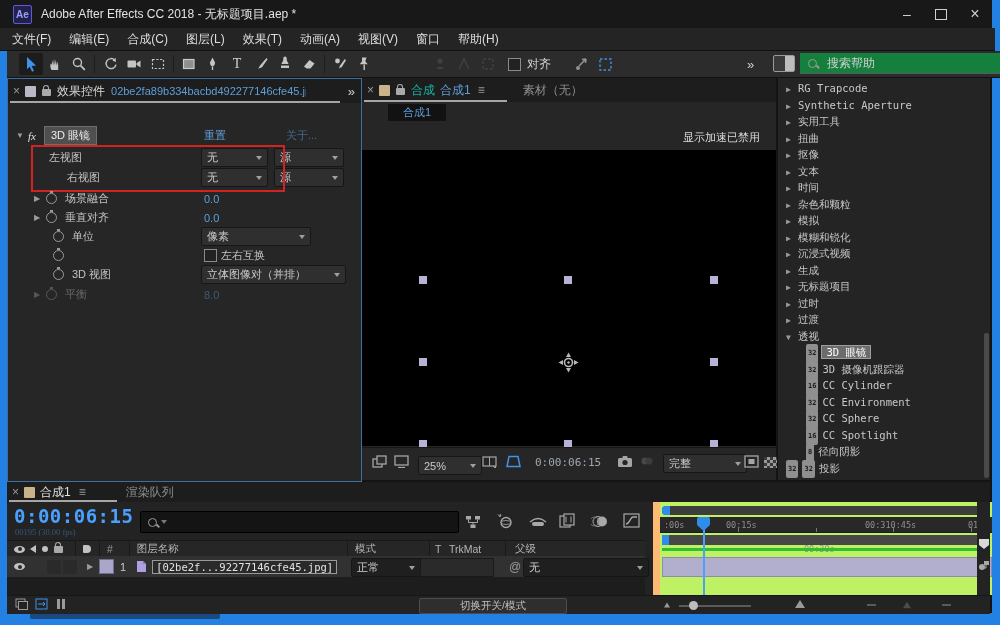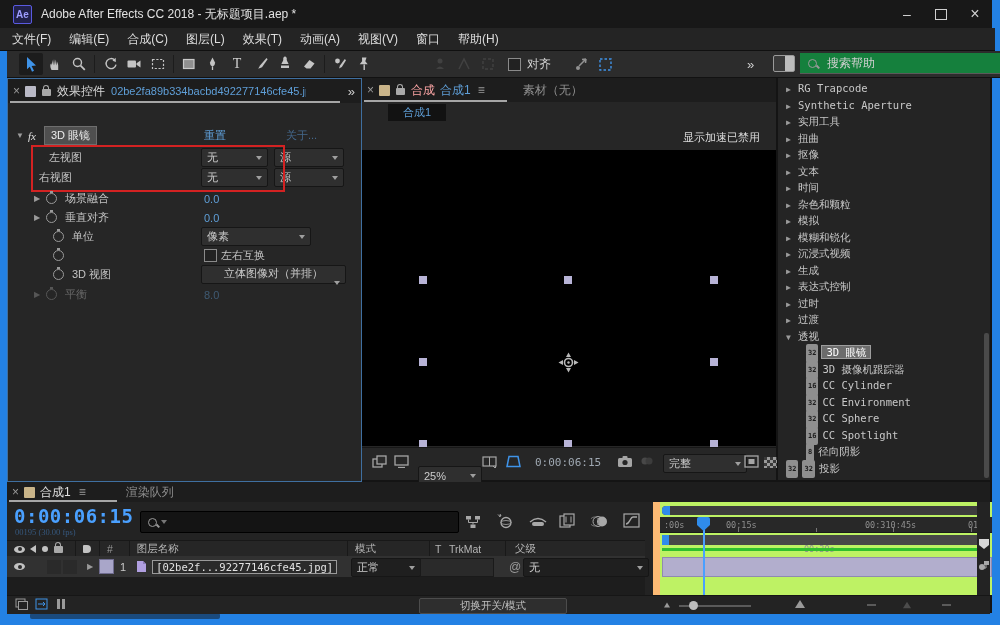--- a/index.html
+++ b/index.html
@@ -243,21 +243,21 @@
       <div class="ddown" style="left:193px;width:55px;">
           <span>无</span>
           <span class="caret"></span>
         </div>
       <div class="ddown" style="left:266px;width:58px;">
           <span>源</span>
           <span class="caret"></span>
         </div>
     </div>
     <div class="ecrow" style="top:89px;">
-      <span style="margin-left:31px;">右视图</span>
+      <span style="margin-left:59px;">右视图</span>
       <div class="ddown" style="left:193px;width:55px;">
           <span>无</span>
           <span class="caret"></span>
         </div>
       <div class="ddown" style="left:266px;width:58px;">
           <span>源</span>
           <span class="caret"></span>
         </div>
     </div>
 
@@ -284,39 +284,39 @@
         </div>
     </div>
     <div class="ecrow" style="top:167px;">
       <span class="sw" style="margin-left:45px;margin-right:8px;"></span>
       <span class="checkbox" style="position:absolute;left:196px;"></span>
       <span style="position:absolute;left:213px;">左右互换</span>
     </div>
     <div class="ecrow" style="top:186px;">
       <span class="sw" style="margin-left:45px;margin-right:8px;"></span>
       <span>3D 视图</span>
-      <div class="ddown" style="left:193px;width:133px;flex-direction:column;">
+      <div class="ddown" style="left:193px;width:133px;">
           <span>立体图像对（并排）</span>
           <span class="caret"></span>
         </div>
     </div>
     <div class="ecrow" style="top:206px;opacity:.42;">
       <span class="tri" style="margin-left:26px;">▶</span>
       <span class="sw" style="margin-right:8px;"></span>
       <span>平衡</span>
       <span class="bluetxt" style="position:absolute;left:196px;">8.0</span>
     </div>
   </div>
 
   <div class="panel" style="left:362px;top:78px;width:414px;height:402px;">
     <div class="tabbar">
       <span class="closeg">×</span>
       <span class="sq sqtan"></span>
       <span class="lockico"></span>
-      <span style="color:#fca5a5;">合成</span>
+      <span style="color:#14b8a6;">合成</span>
       <span class="bluetxt" style="margin-left:5px;">合成1</span>
       <span style="margin-left:7px;color:#9a9a9a;">≡</span>
       <span style="margin-left:38px;color:#8f8f8f;">素材（无）</span>
     </div>
     <div class="tabunderline" style="left:2px;top:22px;width:143px;"></div>
     <div class="abs" style="left:26px;top:26px;width:58px;height:17px;background:#121212;display:flex;align-items:center;justify-content:center;font-size:11px;">
         <span class="bluetxt">合成1</span>
       </div>
     <div class="abs" style="right:16px;top:52px;font-size:11px;color:#dcdcdc;">显示加速已禁用</div>
 
@@ -341,21 +341,21 @@
 
     <div class="abs row" style="left:0;top:369px;width:414px;height:29px;background:#262626;border-top:1px solid #171717;">
       <span class="tlicon" style="margin-left:10px;"><svg width="15" height="13">
             <rect x="1" y="4" width="9" height="8" fill="none" stroke="#a5a5a5" stroke-width="1.3"></rect>
             <rect x="5" y="1" width="9" height="8" fill="#2c2c2c" stroke="#a5a5a5" stroke-width="1.3"></rect>
           </svg></span>
       <span class="tlicon"><svg width="15" height="13">
             <rect x="1" y="1" width="13" height="9" fill="none" stroke="#a5a5a5" stroke-width="1.3"></rect>
             <line x1="4" y1="12.5" x2="11" y2="12.5" stroke="#a5a5a5" stroke-width="1.3"></line>
           </svg></span>
-      <div class="ddown" style="left:56px;top:18px;width:52px;">
+      <div class="ddown" style="left:56px;top:8px;width:52px;">
           <span>25%</span>
           <span class="caret"></span>
         </div>
       <span class="tlicon" style="margin-left:66px;"><svg width="16" height="13">
             <rect x="1" y="2" width="13" height="9" fill="none" stroke="#a5a5a5" stroke-width="1.2"></rect>
             <line x1="7.5" y1="2" x2="7.5" y2="11" stroke="#a5a5a5"></line>
             <path d="M11,11 l2.5,2.5 M13.5,11 v2.5 h-2.5" stroke="#a5a5a5" fill="none"></path>
           </svg></span>
       <span class="tlicon"><svg width="17" height="13">
             <path d="M4,1.5 h9 l2,10 h-13 Z" fill="none" stroke="#3f93e8" stroke-width="1.5"></path>
@@ -394,21 +394,21 @@
       <div class="fxg"><span class="tri">▶</span><span>实用工具</span></div>
       <div class="fxg"><span class="tri">▶</span><span>扭曲</span></div>
       <div class="fxg"><span class="tri">▶</span><span>抠像</span></div>
       <div class="fxg"><span class="tri">▶</span><span>文本</span></div>
       <div class="fxg"><span class="tri">▶</span><span>时间</span></div>
       <div class="fxg"><span class="tri">▶</span><span>杂色和颗粒</span></div>
       <div class="fxg"><span class="tri">▶</span><span>模拟</span></div>
       <div class="fxg"><span class="tri">▶</span><span>模糊和锐化</span></div>
       <div class="fxg"><span class="tri">▶</span><span>沉浸式视频</span></div>
       <div class="fxg"><span class="tri">▶</span><span>生成</span></div>
-      <div class="fxg"><span class="tri">▶</span><span>表达式控制</span></div>
+      <div class="fxg"><span class="tri">▶</span><span>无标题项目</span></div>
       <div class="fxg"><span class="tri">▶</span><span>过时</span></div>
       <div class="fxg"><span class="tri">▶</span><span>过渡</span></div>
       <div class="fxg"><span class="tri">▼</span><span>透视</span></div>
       <div class="fxg" style="padding-left:28px;"><span class="badge">32</span><span class="fxsel">3D 眼镜</span></div>
       <div class="fxg" style="padding-left:28px;"><span class="badge">32</span><span>3D 摄像机跟踪器</span></div>
       <div class="fxg" style="padding-left:28px;"><span class="badge">16</span><span>CC Cylinder</span></div>
       <div class="fxg" style="padding-left:28px;"><span class="badge">32</span><span>CC Environment</span></div>
       <div class="fxg" style="padding-left:28px;"><span class="badge">32</span><span>CC Sphere</span></div>
       <div class="fxg" style="padding-left:28px;"><span class="badge">16</span><span>CC Spotlight</span></div>
       <div class="fxg" style="padding-left:28px;"><span class="badge">8</span><span>径向阴影</span></div>

